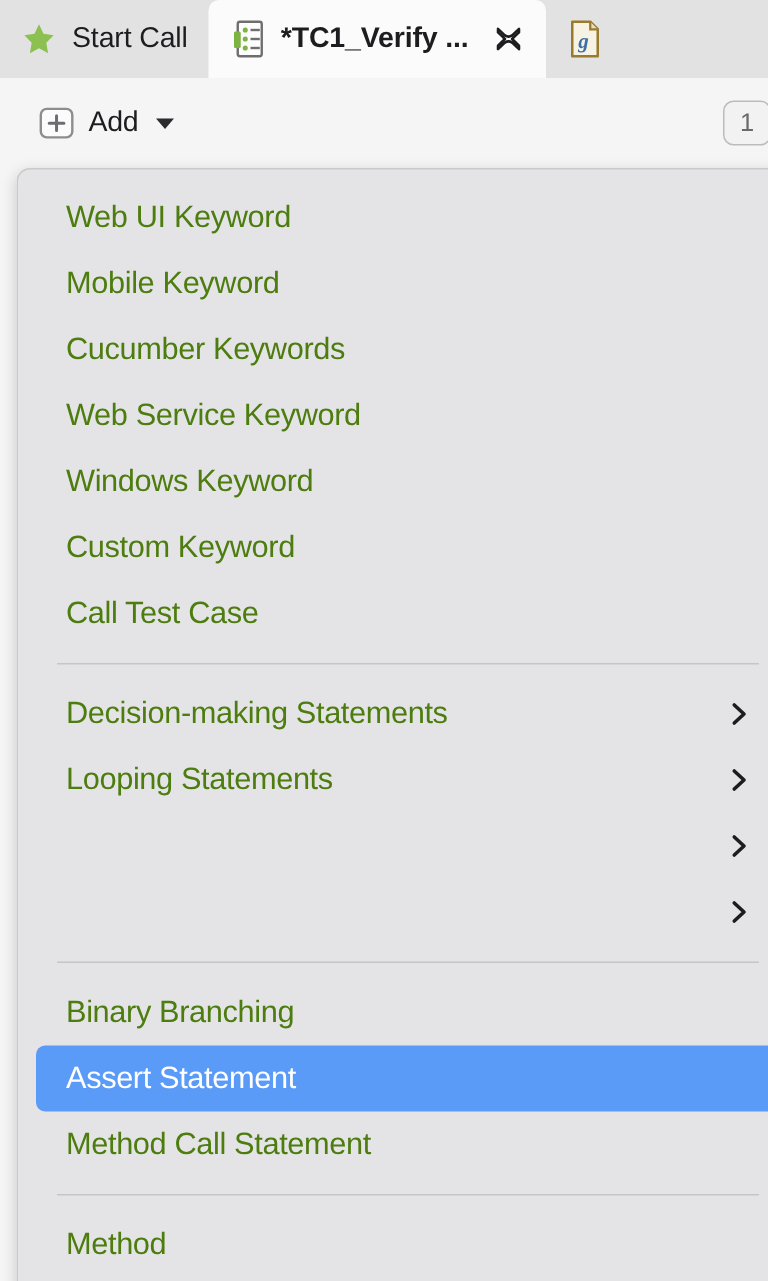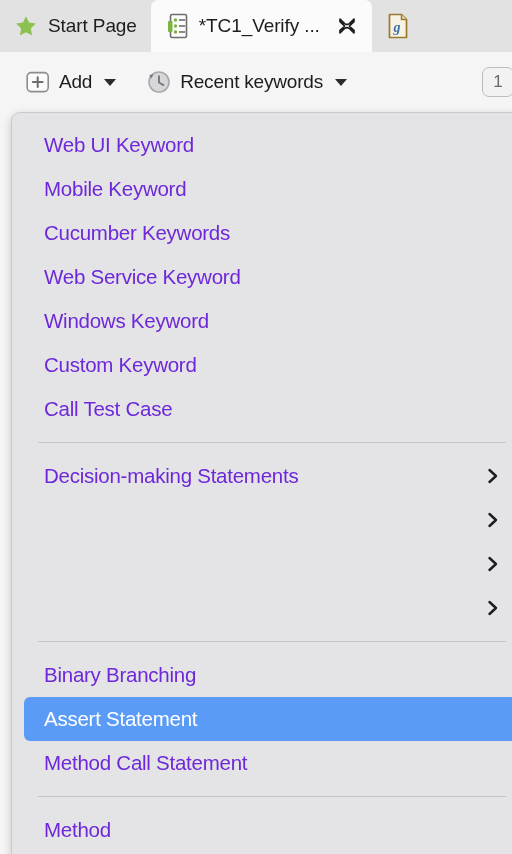--- a/index.html
+++ b/index.html
@@ -23,20 +23,21 @@
     height: 52px;
     display: flex; align-items: center;
     gap: 10px;
     padding: 0 14px;
     position: relative;
   }
   .tab.active {
     background: #fbfbfb;
     border-top-left-radius: 7px;
     border-top-right-radius: 7px;
+    font-weight: bold;
   }
   .tab-label {
     font-size: 19px;
     color: #1d1d1f;
     white-space: nowrap;
     letter-spacing: -0.1px;
   }
   .tab-close {
     margin-left: 6px;
     width: 22px; height: 22px;
@@ -99,21 +100,21 @@
   .menu-item {
     height: 44px;
     display: flex; align-items: center;
     padding: 0 18px 0 20px;
     margin: 0 12px;
     border-radius: 6px;
     position: relative;
   }
   .menu-item .mi-label {
     font-size: 20.5px;
-    color: #6d28d9;
+    color: #4d7c0f;
     letter-spacing: -0.25px;
     white-space: nowrap;
   }
   .menu-item.selected { background: #5b9bf8; }
   .menu-item.selected .mi-label { color: #ffffff; }
   .submenu-arrow {
     margin-left: auto;
     width: 14px; height: 18px;
     flex: 0 0 auto;
   }
@@ -127,21 +128,21 @@
 <body>
 
 <div id="app">
 
   <div class="tabbar">
 
     <div class="tab">
       <svg class="tab-icon" viewBox="0 0 24 24">
         <path d="M12 2.2l3.02 6.38 6.78.95-4.93 4.9 1.2 7.07L12 18.15 5.93 21.5l1.2-7.07L2.2 9.53l6.78-.95z" fill="#8cc152"></path>
       </svg>
-      <span class="tab-label">Start Page</span>
+      <span class="tab-label">Start Call</span>
     </div>
 
     <div class="tab active">
       <svg class="tab-icon" viewBox="0 0 24 26">
         <rect x="5.5" y="1.5" width="16" height="23" rx="1.5" fill="#fdfdfd" stroke="#6e6e70" stroke-width="1.6"></rect>
         <rect x="3" y="8" width="4.5" height="11" rx="1" fill="#7cb342"></rect>
         <circle cx="10.5" cy="7" r="1.7" fill="#7cb342"></circle>
         <circle cx="10.5" cy="13" r="1.7" fill="#7cb342"></circle>
         <circle cx="10.5" cy="19" r="1.7" fill="#7cb342"></circle>
         <rect x="14" y="6.2" width="6.2" height="1.6" fill="#6e6e70"></rect>
@@ -171,29 +172,20 @@
 
     <div class="tb-item">
       <svg class="tb-ico" viewBox="0 0 26 26">
         <rect x="2.2" y="3.6" width="21" height="19" rx="4" fill="#fbfbfb" stroke="#8d8d90" stroke-width="1.6"></rect>
         <path d="M12.7 8.2v9.8M7.8 13.1h9.8" stroke="#6d6d70" stroke-width="2" stroke-linecap="round"></path>
       </svg>
       <span class="tb-label">Add</span>
       <span class="caret"></span>
     </div>
 
-    <div class="tb-item">
-      <svg class="tb-ico" viewBox="0 0 26 26">
-        <circle cx="13" cy="13" r="10" fill="#d8d8da" stroke="#a9a9ad" stroke-width="1.6"></circle>
-        <path d="M13 7.2v6.3l4.4 2.6" fill="none" stroke="#77777b" stroke-width="1.9" stroke-linecap="round" stroke-linejoin="round"></path>
-        <path d="M5.4 9.4 3.3 5.9 7.4 5.6z" fill="#77777b"></path>
-      </svg>
-      <span class="tb-label">Recent keywords</span>
-      <span class="caret"></span>
-    </div>
 
 
     <div class="tb-edge">1</div>
   </div>
 
   <div class="menu" id="menu-root">
       <div class="menu-item">
         <span class="mi-label">Web UI Keyword</span>
       </div>
       <div class="menu-item">
@@ -217,20 +209,21 @@
       <div class="separator"></div>
       <div class="menu-item">
         <span class="mi-label">Decision-making Statements</span>
         <span style="margin-left: auto; display: flex; color: rgb(29, 29, 31);">
           <svg class="submenu-arrow" viewBox="0 0 14 18">
             <path d="M3.5 3 L10 9 L3.5 15" fill="none" stroke="currentColor" stroke-width="2.4" stroke-linecap="round" stroke-linejoin="round"></path>
           </svg>
         </span>
       </div>
       <div class="menu-item">
+        <span class="mi-label">Looping Statements</span>
         <span style="margin-left: auto; display: flex; color: rgb(29, 29, 31);">
           <svg class="submenu-arrow" viewBox="0 0 14 18">
             <path d="M3.5 3 L10 9 L3.5 15" fill="none" stroke="currentColor" stroke-width="2.4" stroke-linecap="round" stroke-linejoin="round"></path>
           </svg>
         </span>
       </div>
       <div class="menu-item">
         <span style="margin-left: auto; display: flex; color: rgb(29, 29, 31);">
           <svg class="submenu-arrow" viewBox="0 0 14 18">
             <path d="M3.5 3 L10 9 L3.5 15" fill="none" stroke="currentColor" stroke-width="2.4" stroke-linecap="round" stroke-linejoin="round"></path>

